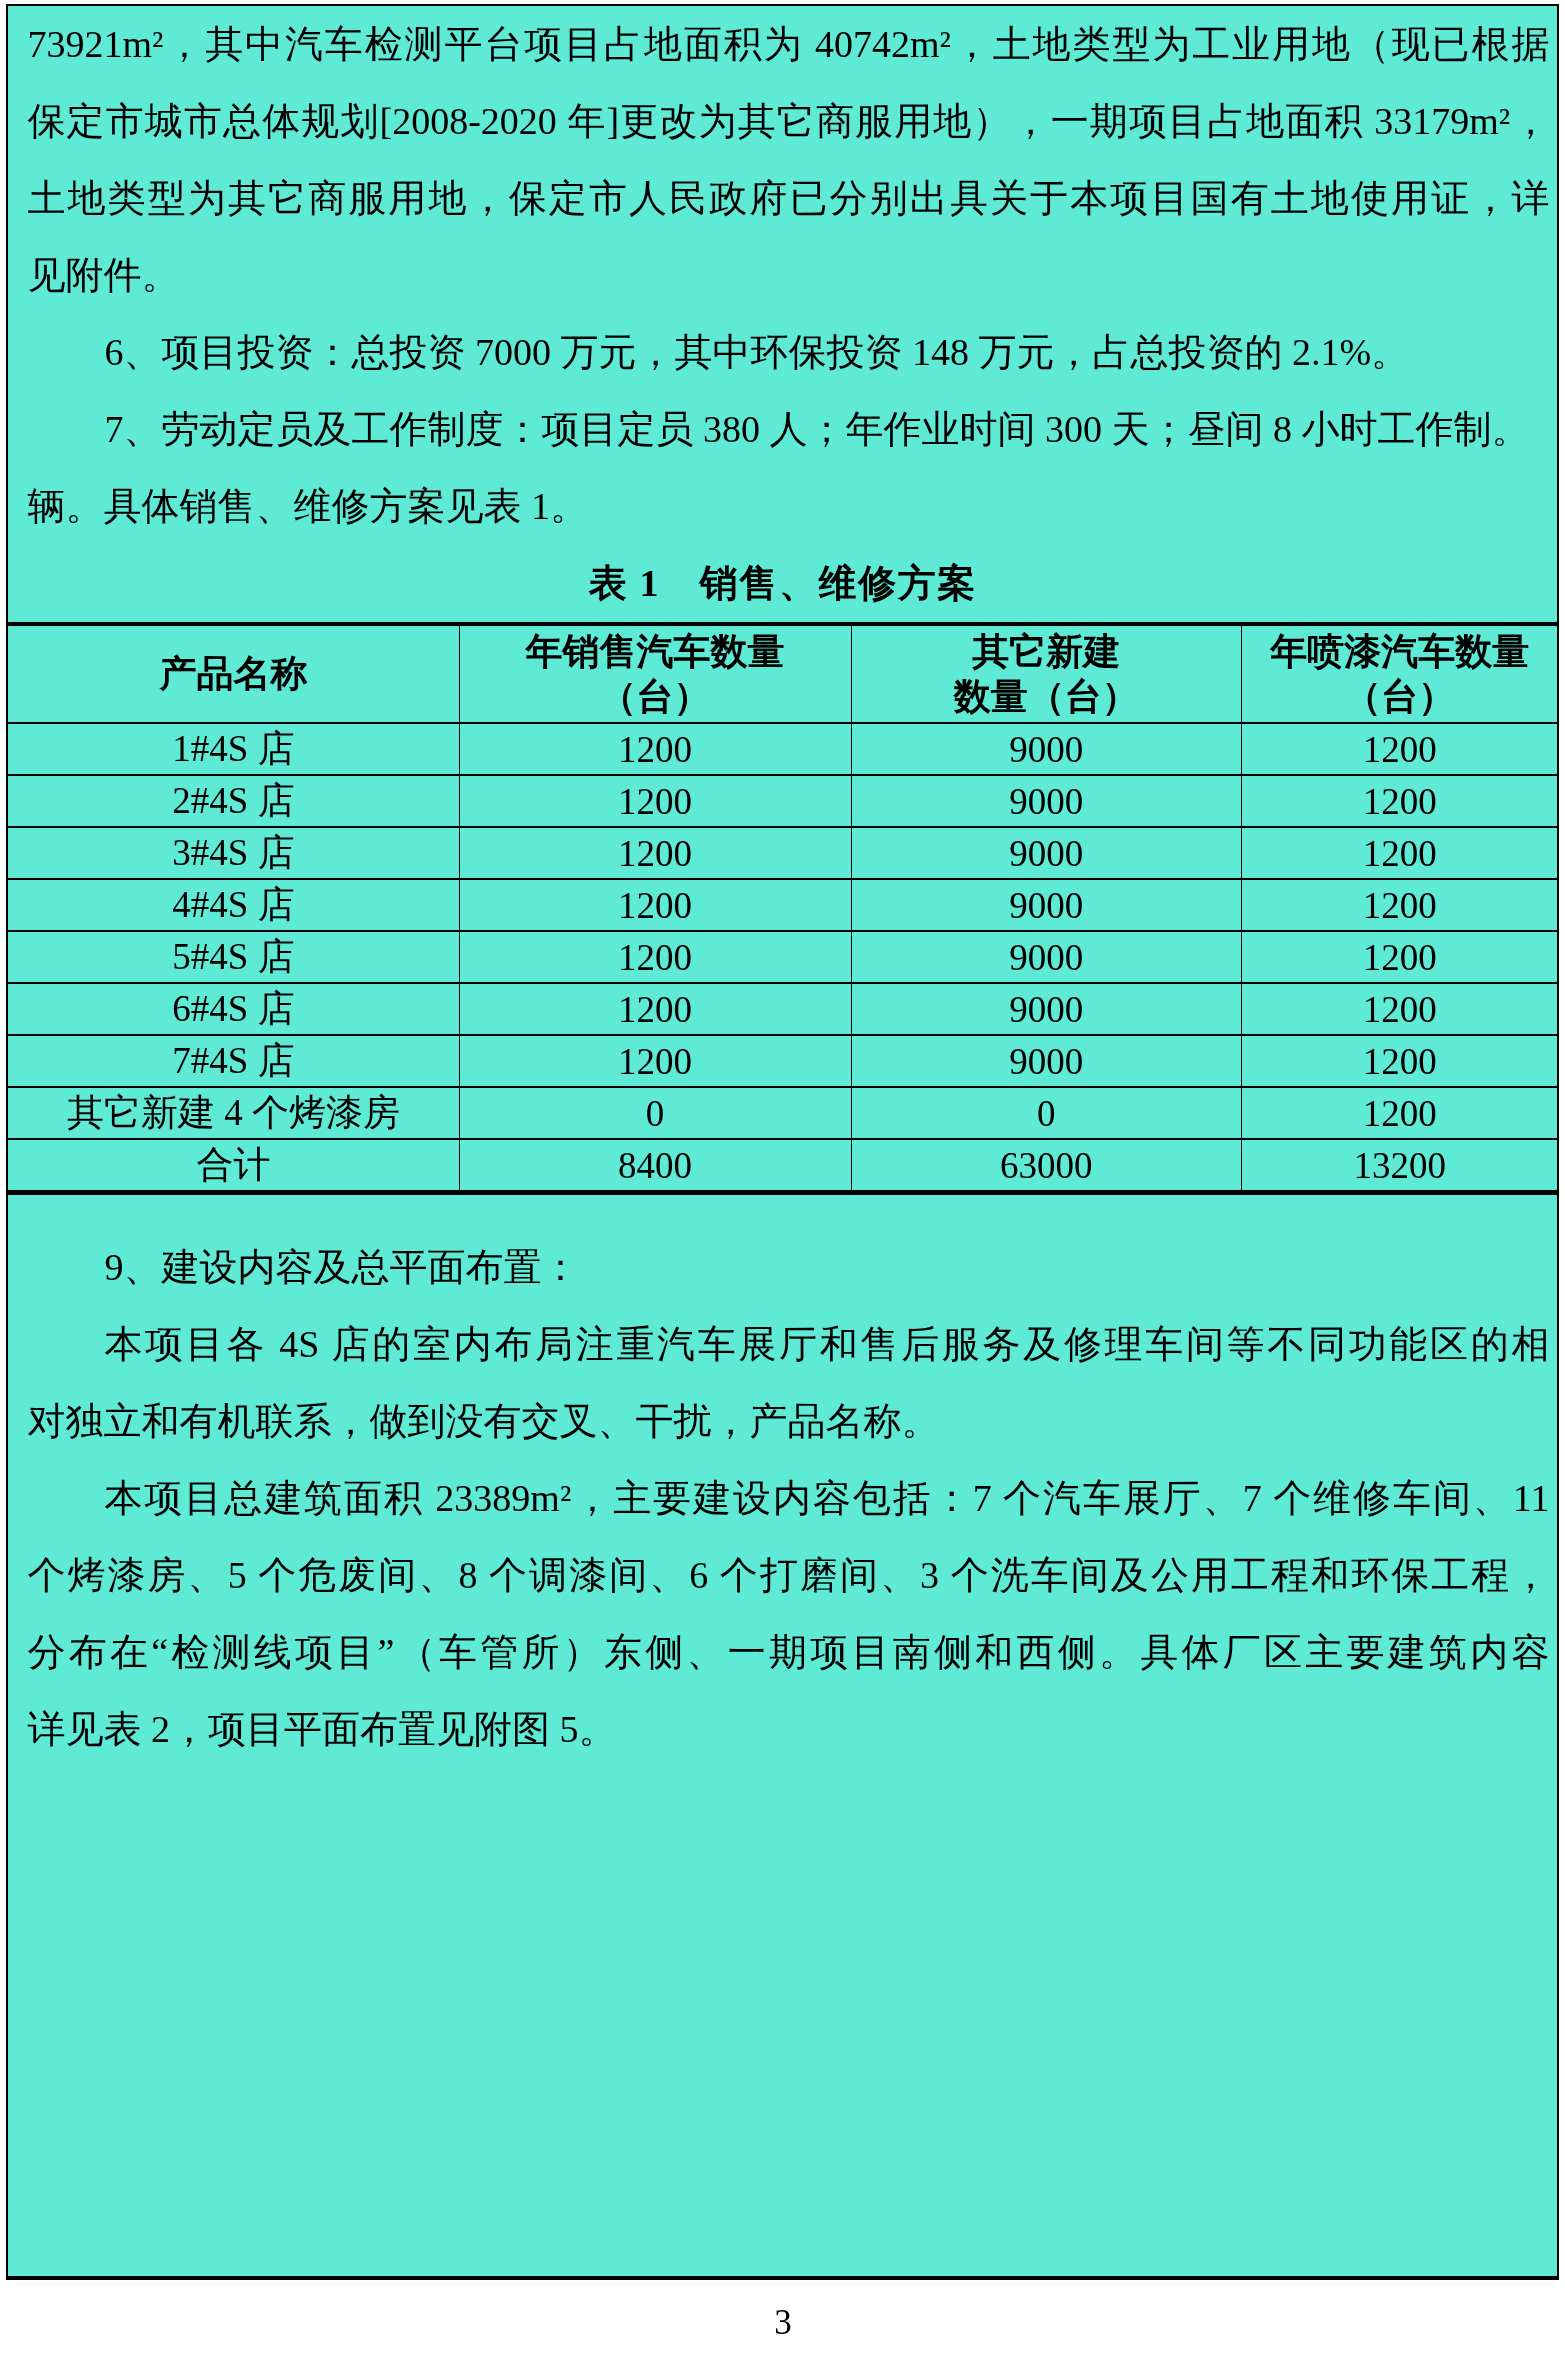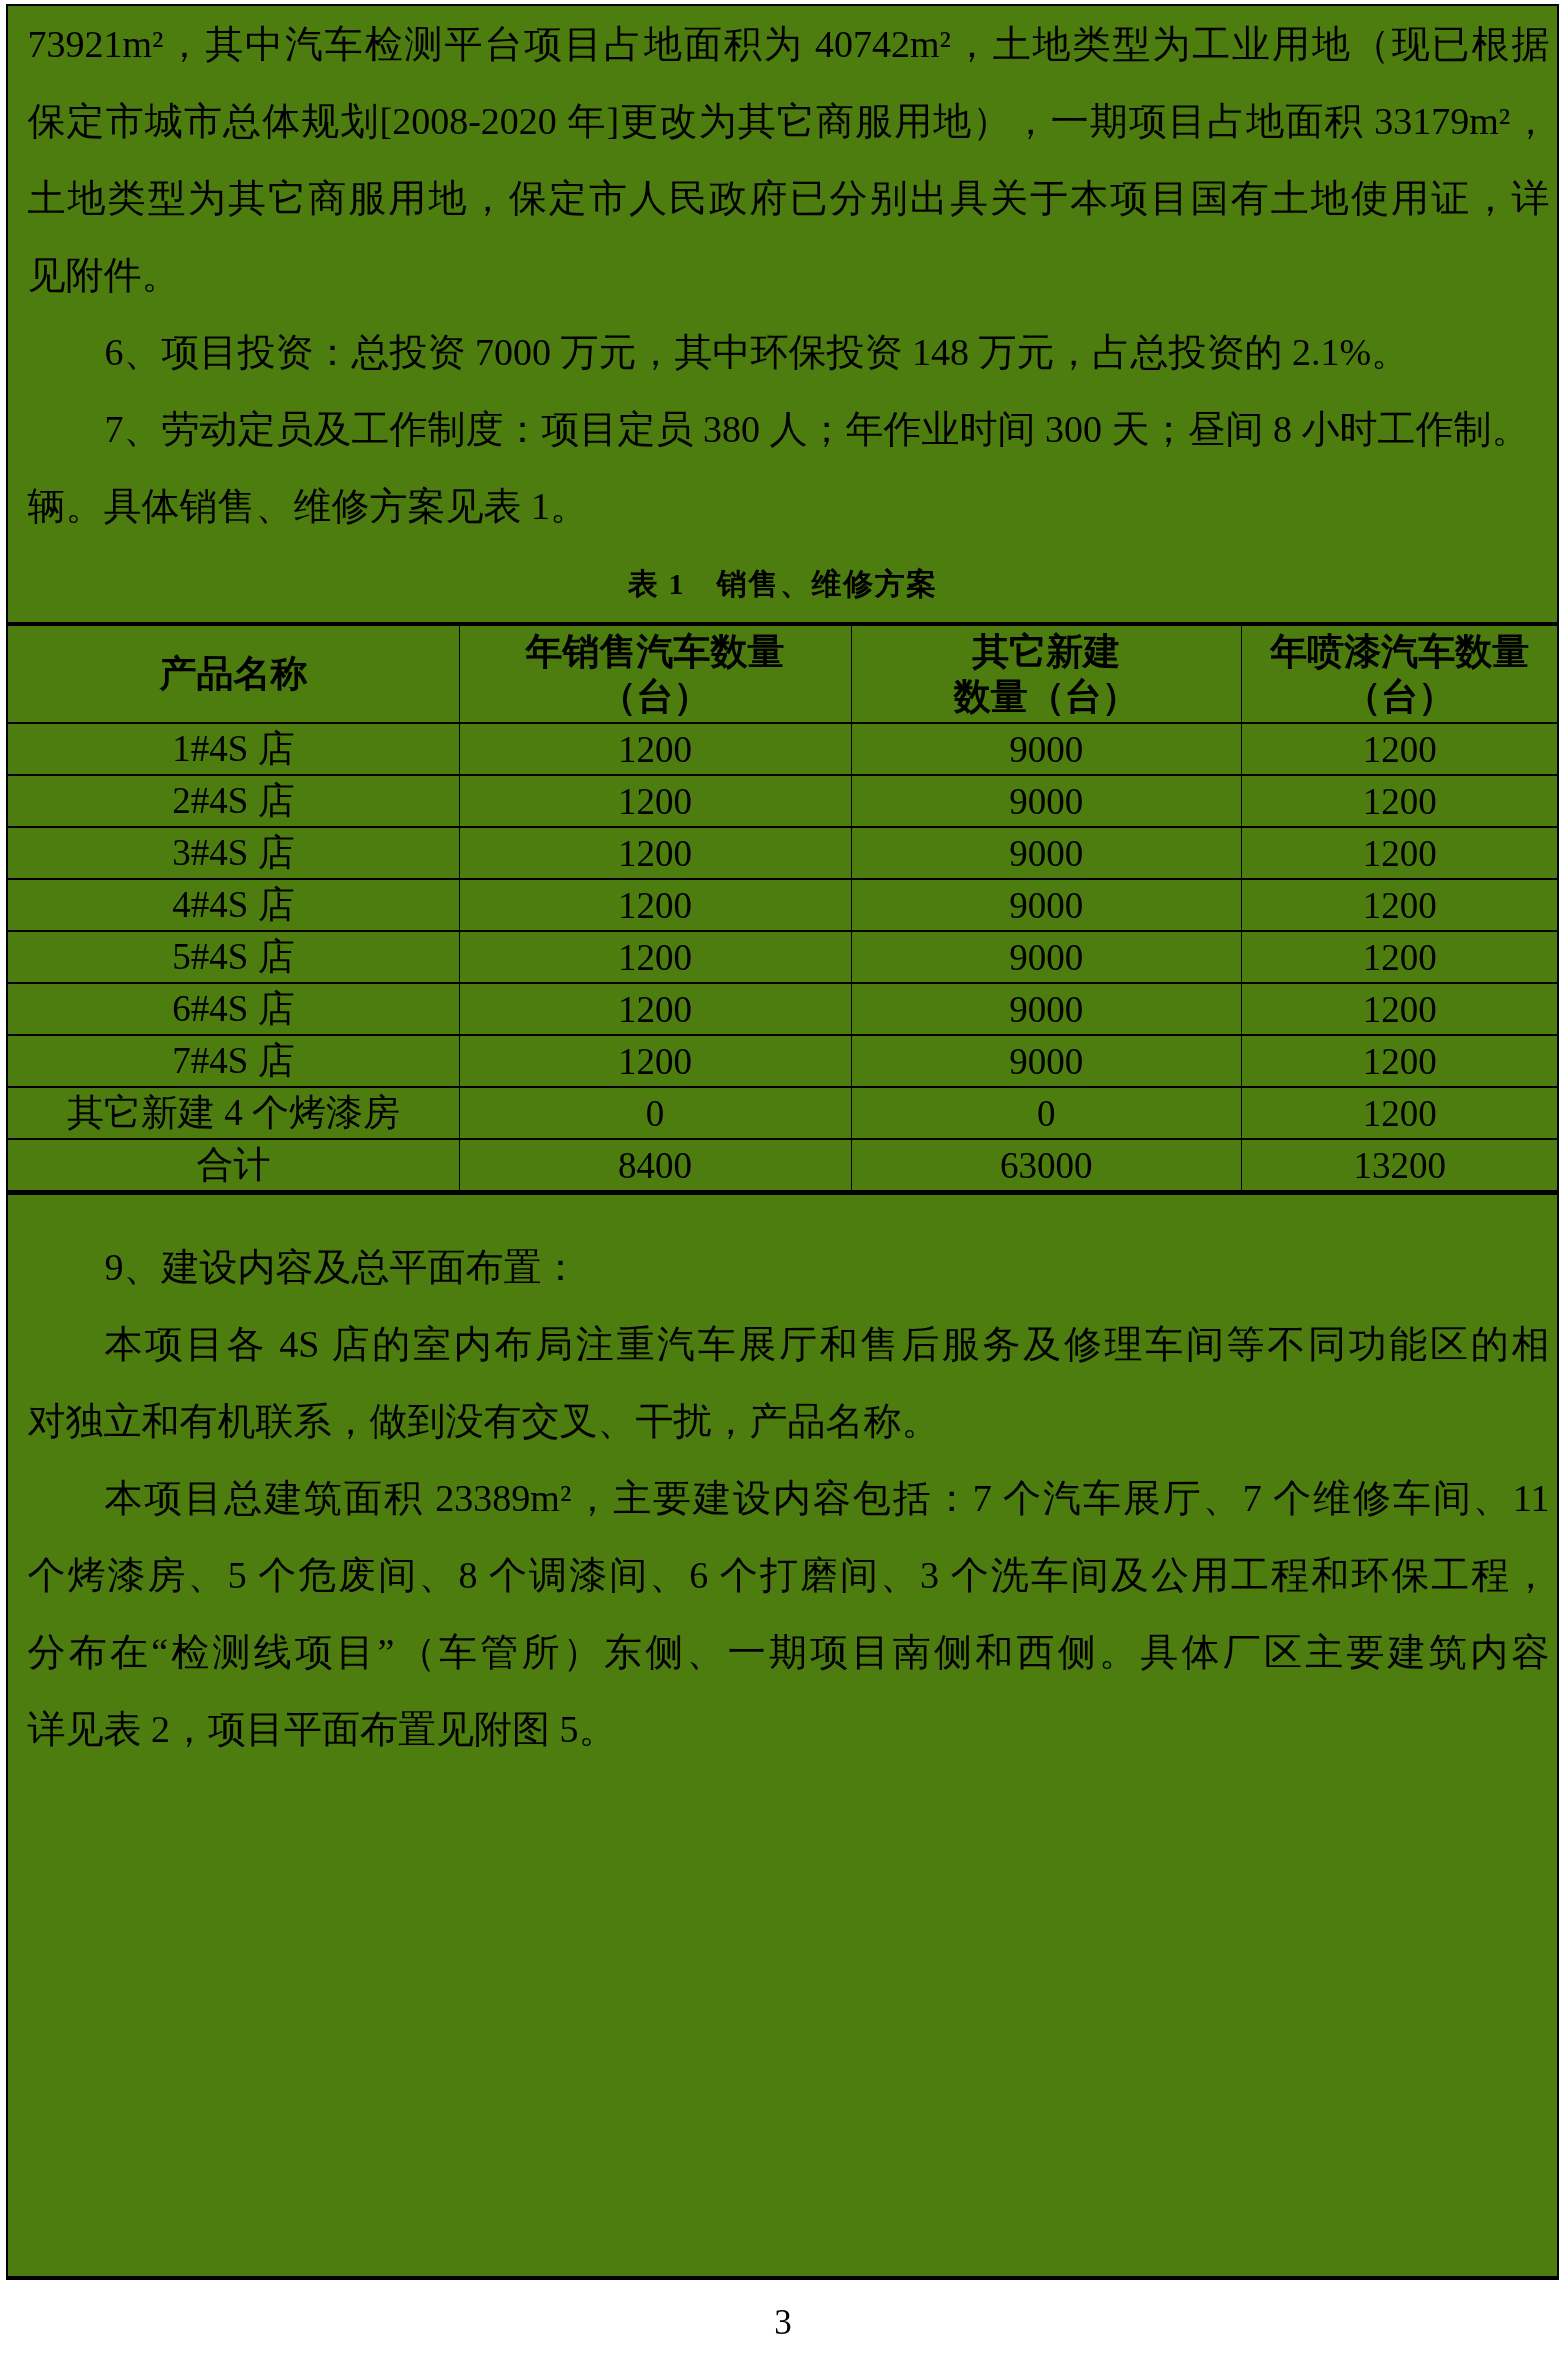--- a/index.html
+++ b/index.html
@@ -17,42 +17,42 @@
   .page {
     position: absolute;
     left: 6.4px;
     top: 4px;
     width: 1553px;
     height: 2276px;
     box-sizing: border-box;
     border: 2.4px solid #000;
     border-bottom-width: 4.8px;
     overflow: hidden;
-    background: #4d7c0f;
+    background: #5eead4;
   }
   .para {
     font-size: 38px;
     line-height: 77px;
     margin: 0;
     padding: 0 8px 0 19px;
   }
   .line {
     display: block;
     text-align: left;
     white-space: normal;
   }
   .line.fill {
     text-align: justify;
     text-align-last: justify;
   }
   .line.indent {
     text-indent: 77px;
   }
   .table-title {
-    font-size: 30px;
+    font-size: 38px;
     line-height: 77px;
     font-weight: bold;
     text-align: center;
     letter-spacing: 1.6px;
   }
   table.data-table {
     width: 100%;
     border-collapse: collapse;
     table-layout: fixed;
     border-top: 4.8px solid #000;

